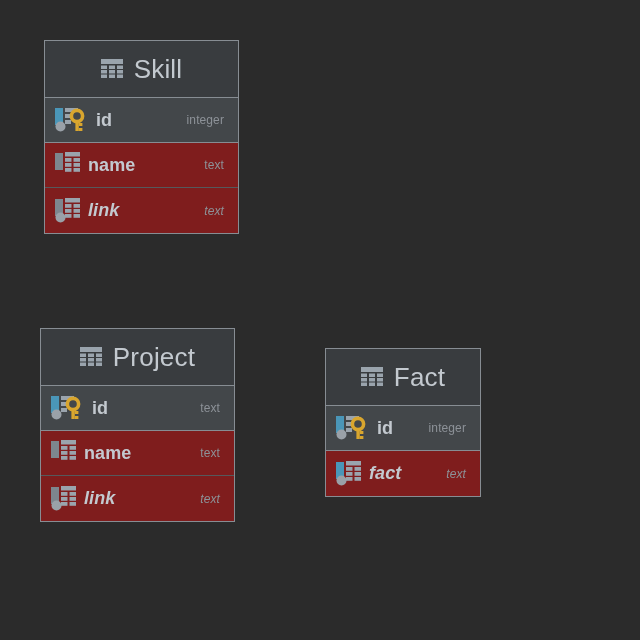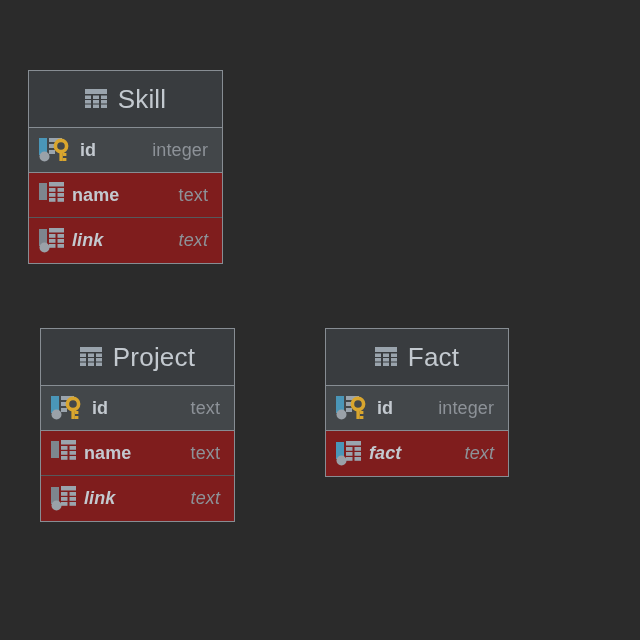--- a/index.html
+++ b/index.html
@@ -88,32 +88,32 @@
   .col-name {
     font-size: 18px;
     font-weight: bold;
     color: #c3c9cf;
     white-space: nowrap;
     letter-spacing: 0.1px;
   }
 
   .col-type {
     margin-left: auto;
-    font-size: 18px;
+    font-size: 12px;
     font-weight: 400;
     color: #8d9298;
     white-space: nowrap;
     letter-spacing: 0.1px;
   }
 </style>
 </head>
 <body style="background: rgb(43, 43, 43);">
 
 <div id="canvas">
-    <div class="table-card" style="left: 28px; top: 40px; width: 195px; margin-top: 30px;">
+    <div class="table-card" style="left: 44px; top: 40px; width: 195px;">
       <div class="table-header">
         <svg width="22" height="20" viewBox="0 0 22 20" class="grid-icon">
           <rect x="0" y="0" width="22" height="5" fill="#9aa4ad"></rect>
           <rect x="0" y="6.5" width="6" height="3.5" fill="#9aa4ad"></rect>
           <rect x="8" y="6.5" width="6" height="3.5" fill="#9aa4ad"></rect>
           <rect x="16" y="6.5" width="6" height="3.5" fill="#9aa4ad"></rect>
           <rect x="0" y="11" width="6" height="3.5" fill="#9aa4ad"></rect>
           <rect x="8" y="11" width="6" height="3.5" fill="#9aa4ad"></rect>
           <rect x="16" y="11" width="6" height="3.5" fill="#9aa4ad"></rect>
           <rect x="0" y="15.5" width="6" height="3.5" fill="#9aa4ad"></rect>
@@ -225,21 +225,21 @@
           <rect x="18.5" y="6" width="6.5" height="3.8" fill="#9aa4ad"></rect>
           <rect x="10" y="11" width="6.5" height="3.8" fill="#9aa4ad"></rect>
           <rect x="18.5" y="11" width="6.5" height="3.8" fill="#9aa4ad"></rect>
           <rect x="10" y="16" width="6.5" height="3.8" fill="#9aa4ad"></rect>
           <rect x="18.5" y="16" width="6.5" height="3.8" fill="#9aa4ad"></rect>
         </svg>
         <span class="col-name">link</span>
         <span class="col-type">text</span>
       </div>
     </div>
-    <div class="table-card" style="left: 325px; top: 328px; width: 184px;">
+    <div class="table-card" style="left: 325px; top: 348px; width: 156px;">
       <div class="table-header">
         <svg width="22" height="20" viewBox="0 0 22 20" class="grid-icon">
           <rect x="0" y="0" width="22" height="5" fill="#9aa4ad"></rect>
           <rect x="0" y="6.5" width="6" height="3.5" fill="#9aa4ad"></rect>
           <rect x="8" y="6.5" width="6" height="3.5" fill="#9aa4ad"></rect>
           <rect x="16" y="6.5" width="6" height="3.5" fill="#9aa4ad"></rect>
           <rect x="0" y="11" width="6" height="3.5" fill="#9aa4ad"></rect>
           <rect x="8" y="11" width="6" height="3.5" fill="#9aa4ad"></rect>
           <rect x="16" y="11" width="6" height="3.5" fill="#9aa4ad"></rect>
           <rect x="0" y="15.5" width="6" height="3.5" fill="#9aa4ad"></rect>

